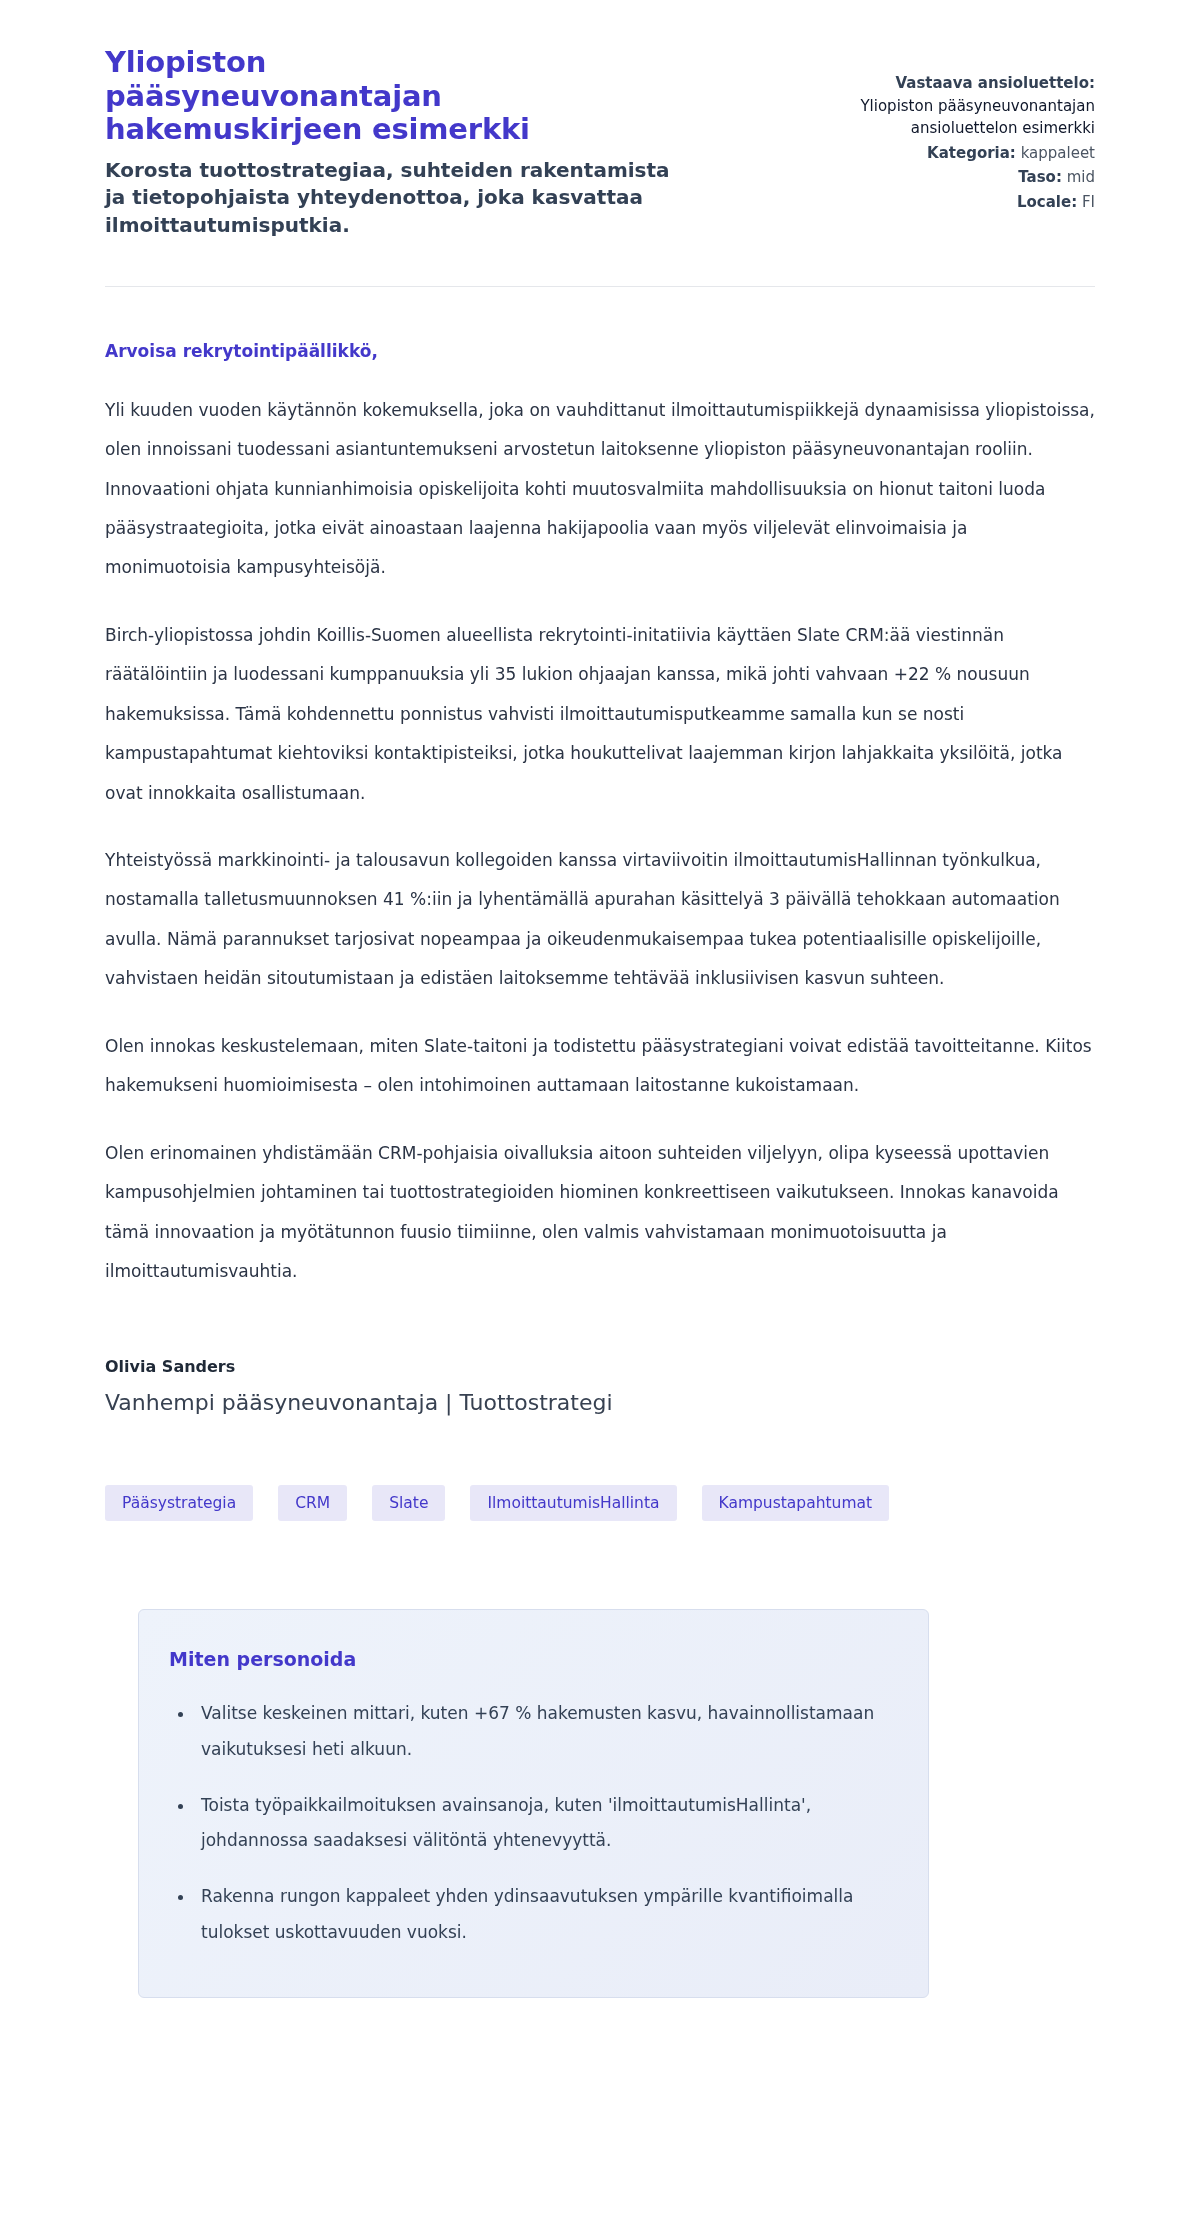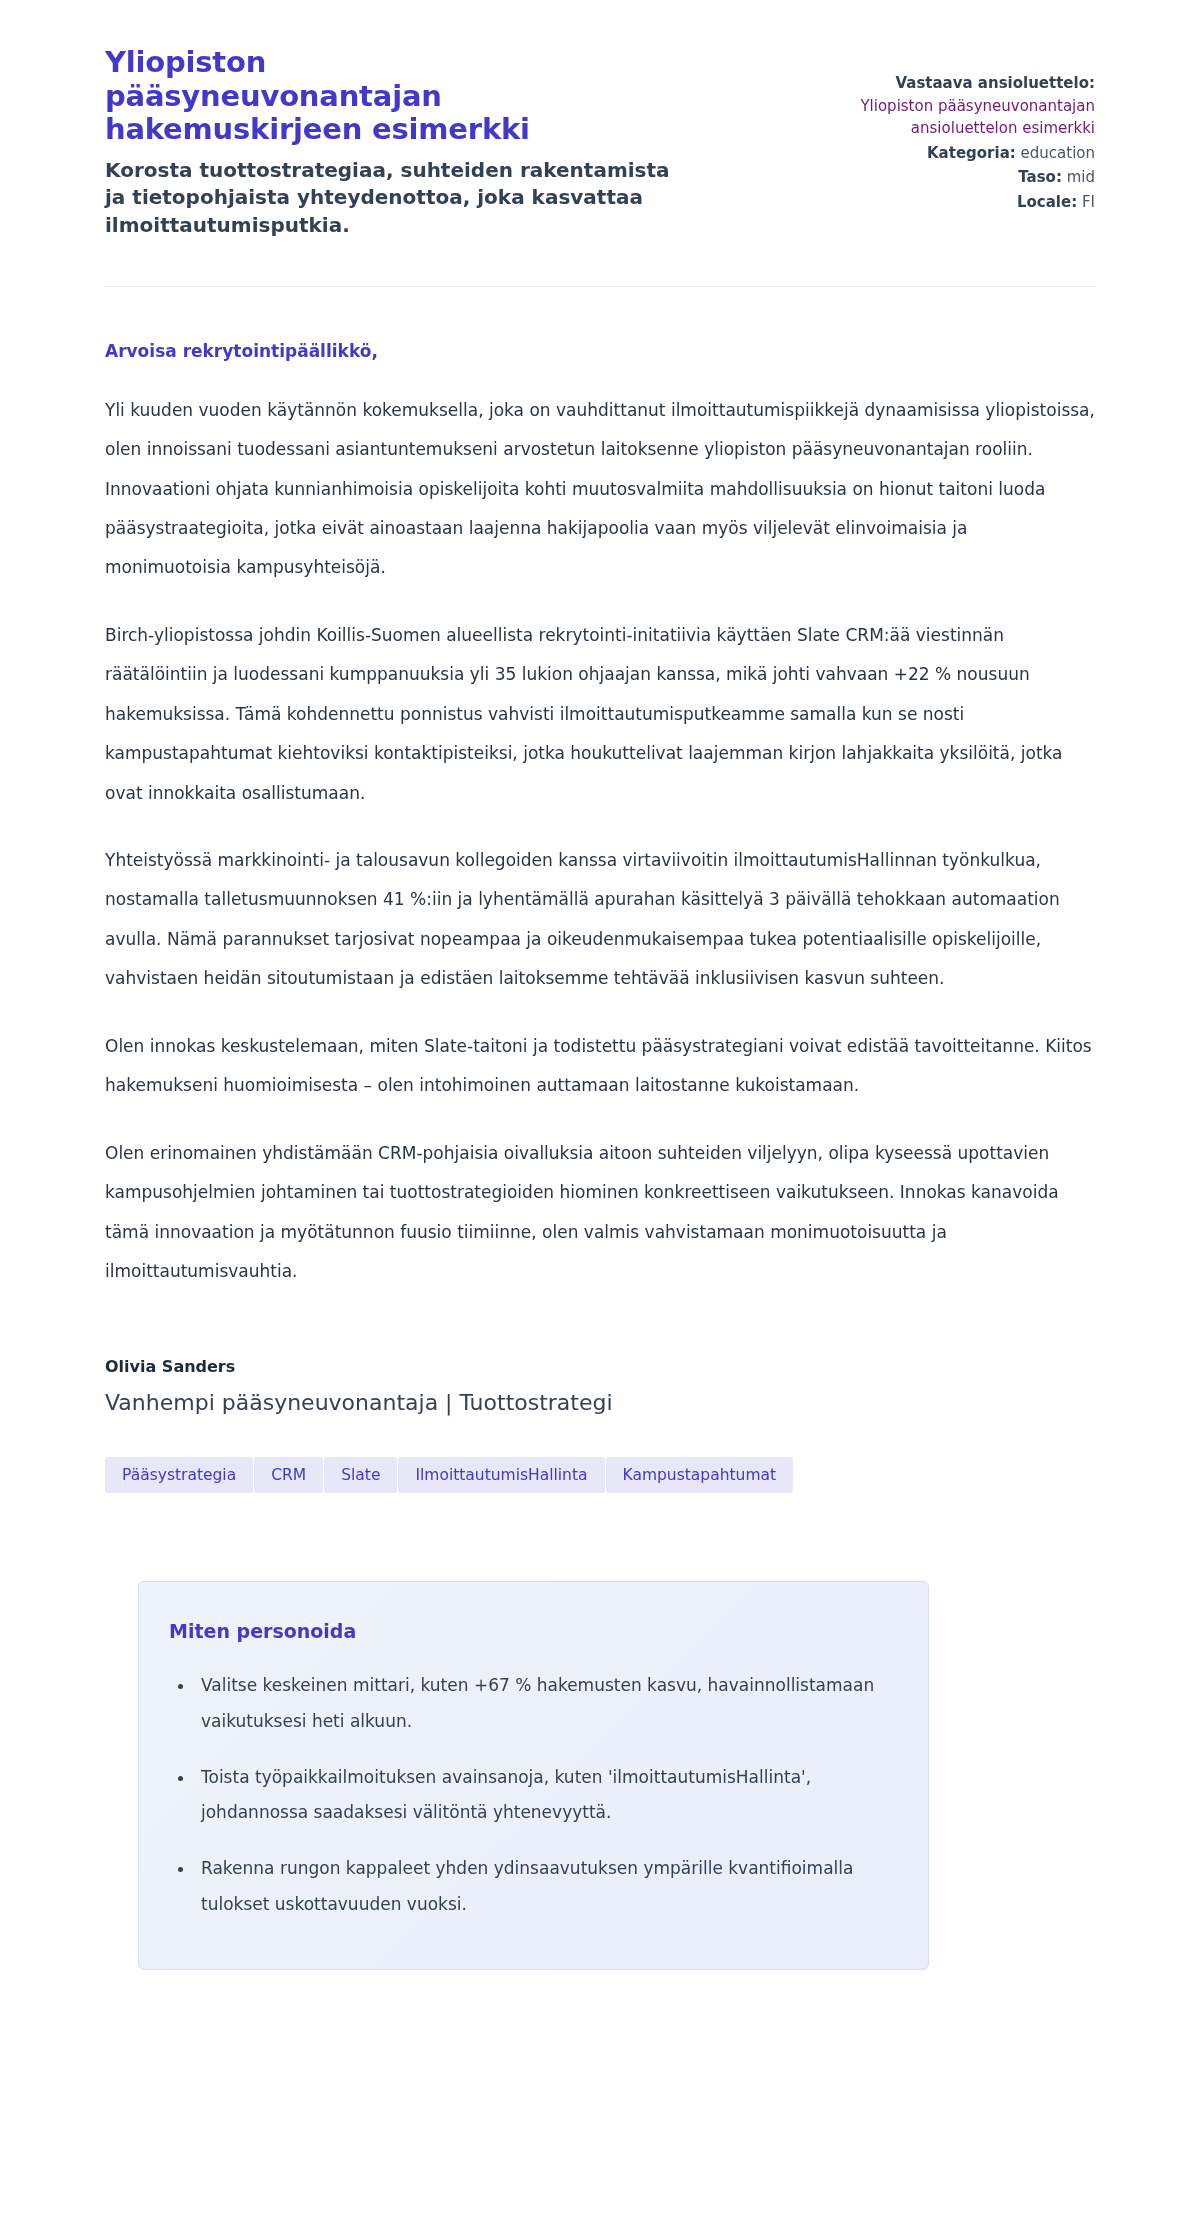--- a/index.html
+++ b/index.html
@@ -50,21 +50,21 @@
     width: 272px;
     text-align: right;
     font-size: 15px;
     line-height: 1.5;
     color: #4b5563;
     padding-top: 2px;
   }
   .meta .row { margin-bottom: 2px; }
   .meta b { color: #334155; font-weight: 700; }
   .meta .resume-link {
-    color: #701a75;
+    color: #0f172a;
     text-decoration: none;
     display: inline-block;
   }
 
   
   .divider {
     border: none;
     border-top: 1px solid #e5e7eb;
     margin-top: 46px;
     margin-bottom: 54px;
@@ -92,22 +92,22 @@
   .signature-role {
     margin-top: 14px;
     font-size: 22px;
     color: #374151;
   }
 
   
   .tags {
     display: flex;
     flex-wrap: wrap;
-    gap: 1px;
-    margin-top: 42px;
+    gap: 25px;
+    margin-top: 70px;
   }
   .tag {
     display: inline-block;
     background: #e8e7f8;
     color: #4338ca;
     font-size: 15.5px;
     padding: 9px 17px;
     border-radius: 3px;
     white-space: nowrap;
   }
@@ -153,21 +153,21 @@
         <h2 class="page-subtitle">Korosta tuottostrategiaa, suhteiden rakentamista ja tietopohjaista yhteydenottoa, joka kasvattaa ilmoittautumisputkia.</h2>
       </div>
 
       <div class="meta">
         <div class="row">
           <b>Vastaava ansioluettelo:</b><br>
           <a class="resume-link" href="#">Yliopiston pääsyneuvonantajan ansioluettelon esimerkki</a>
         </div>
         <div class="row">
           <b>Kategoria:</b>
-          <span>education</span>
+          <span>kappaleet</span>
         </div>
         <div class="row">
           <b>Taso:</b>
           <span>mid</span>
         </div>
         <div class="row">
           <b>Locale:</b>
           <span>FI</span>
         </div>
       </div>

